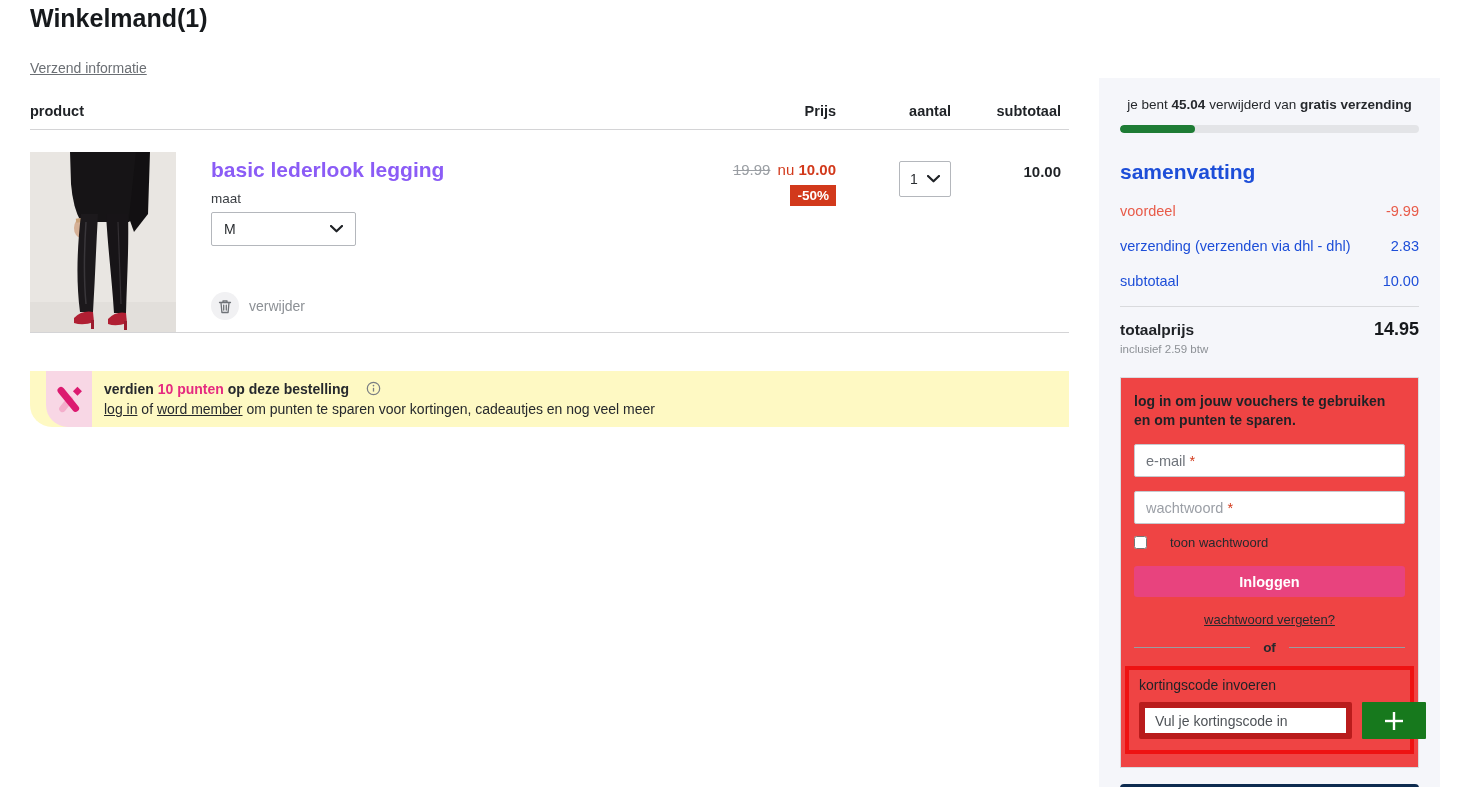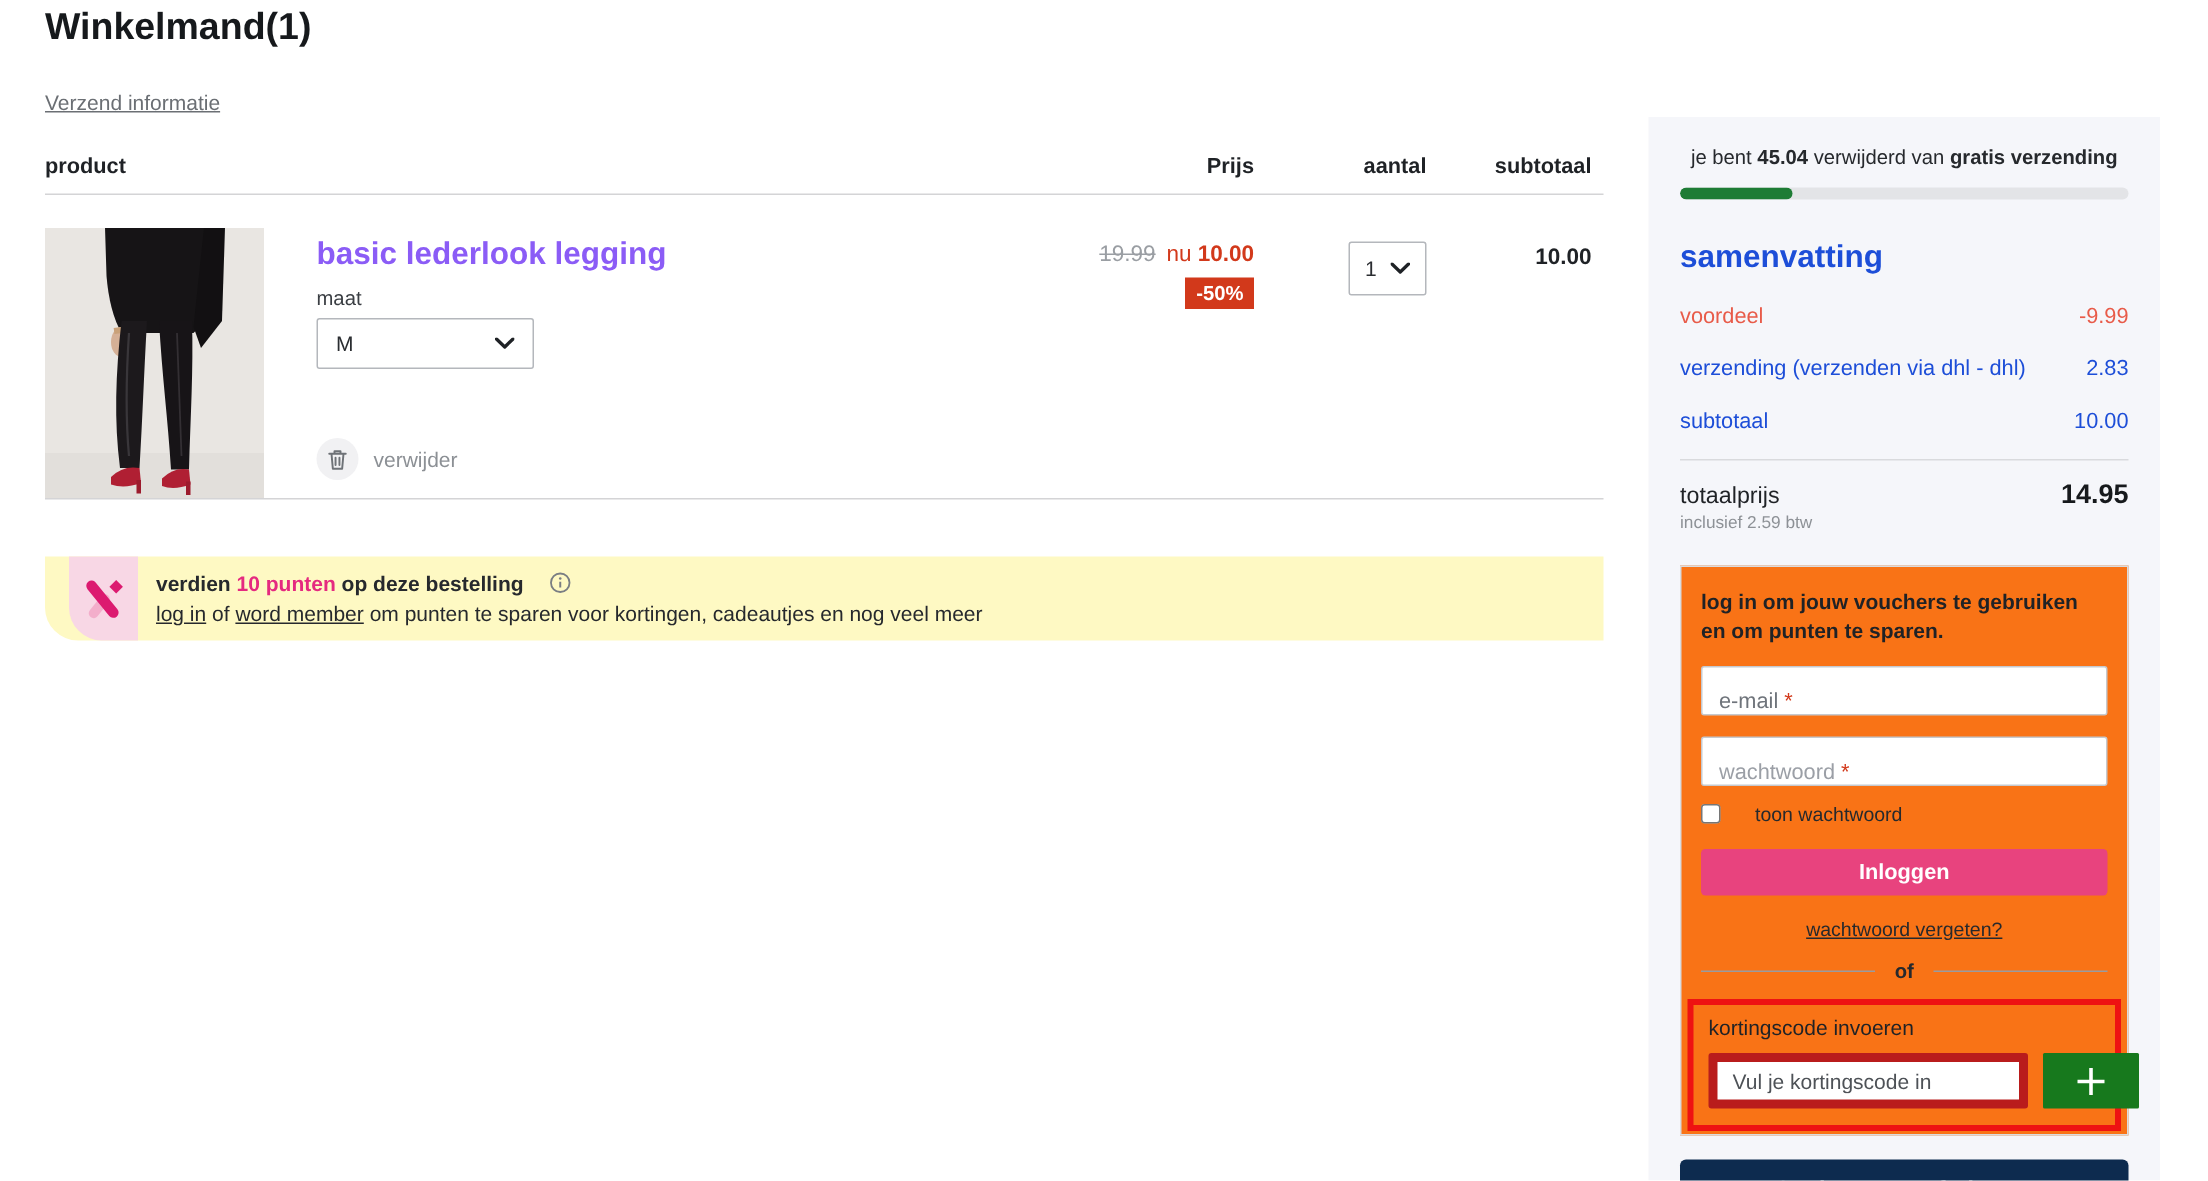--- a/index.html
+++ b/index.html
@@ -57,27 +57,27 @@
   
   .sidebar { flex: none; width: 341px; margin-left: 30px; margin-top: 78px; height: 709px; background: #f5f6fa; padding: 17px 21px 20px; }
   .freeship-text { margin: 2px 0 0; text-align: center; font-size: 13.5px; color: #26292d; }
   .progress { margin-top: 13px; height: 8px; background: #e3e4e7; border-radius: 4px; overflow: hidden; }
   .progress-fill { height: 100%; width: 25%; background: #1e7c35; border-radius: 4px; }
   h2.summary-title { margin: 27px 0 0; font-size: 21px; font-weight: bold; color: #1d4ed8; }
   .srow { display: flex; justify-content: space-between; margin-top: 19px; font-size: 14.5px; color: #1d4ed8; }
   .srow.accent { color: #e85b49; }
   .sum-div { border: none; border-top: 1px solid #d9dadd; margin: 17px 0 0; }
   .total-row { display: flex; justify-content: space-between; align-items: baseline; margin-top: 12px; }
-  .total-label { font-size: 15.5px; font-weight: normal; color: #1f2226; }
+  .total-label { font-size: 15.5px; font-weight: bold; color: #1f2226; }
   .total-value { font-size: 18px; font-weight: bold; color: #16191c; }
   .vat-note { margin-top: 3px; font-size: 11.5px; color: #8d9196; }
 
-  .login-box { margin-top: 22px; background: #f97316; border: 1px solid #d9dce0; padding: 14px 13px 11px; }
+  .login-box { margin-top: 22px; background: #ef4444; border: 1px solid #d9dce0; padding: 14px 13px 22px; }
   .login-head { margin: 0; font-size: 14px; line-height: 19px; font-weight: bold; color: #1f2226; }
-  .fake-input { display: flex; align-items: flex-end; gap: 4px; margin-top: 14px; height: 33px; background: #fff; border: 1px solid #c6c9ce; border-radius: 2px; padding: 0 11px; font-size: 14.5px; cursor: text; }
+  .fake-input { display: flex; align-items: center; gap: 4px; margin-top: 14px; height: 33px; background: #fff; border: 1px solid #c6c9ce; border-radius: 2px; padding: 0 11px; font-size: 14.5px; cursor: text; }
   .ph-dark { color: #6f747b; } .ph-light { color: #9b9fa6; } .req { color: #d2391b; }
   .check-row { display: flex; align-items: center; gap: 23px; margin-top: 11px; font-size: 13px; color: #26292d; }
   .check-row input { width: 13px; height: 13px; margin: 0; accent-color: #fff; }
   .login-btn { display: block; width: 100%; height: 31px; margin-top: 16px; background: #e8437e; border: none; border-radius: 3px; color: #fff; font-weight: bold; font-size: 14.5px; font-family: inherit; cursor: pointer; }
   .forgot { display: block; margin-top: 15px; text-align: center; font-size: 13px; color: #26292d; text-decoration: underline; cursor: pointer; }
   .of-divider { display: flex; align-items: center; gap: 13px; margin-top: 13px; font-size: 13.5px; font-weight: bold; color: #26292d; }
   .of-divider .line { flex: 1; border-top: 1px solid #989ca1; }
 
   .korting { margin: 11px -9px -9px; border: 4px solid #ee1212; padding: 7px 10px 11px; }
   .korting-head { font-size: 14px; font-weight: normal; color: #1f2226; }

